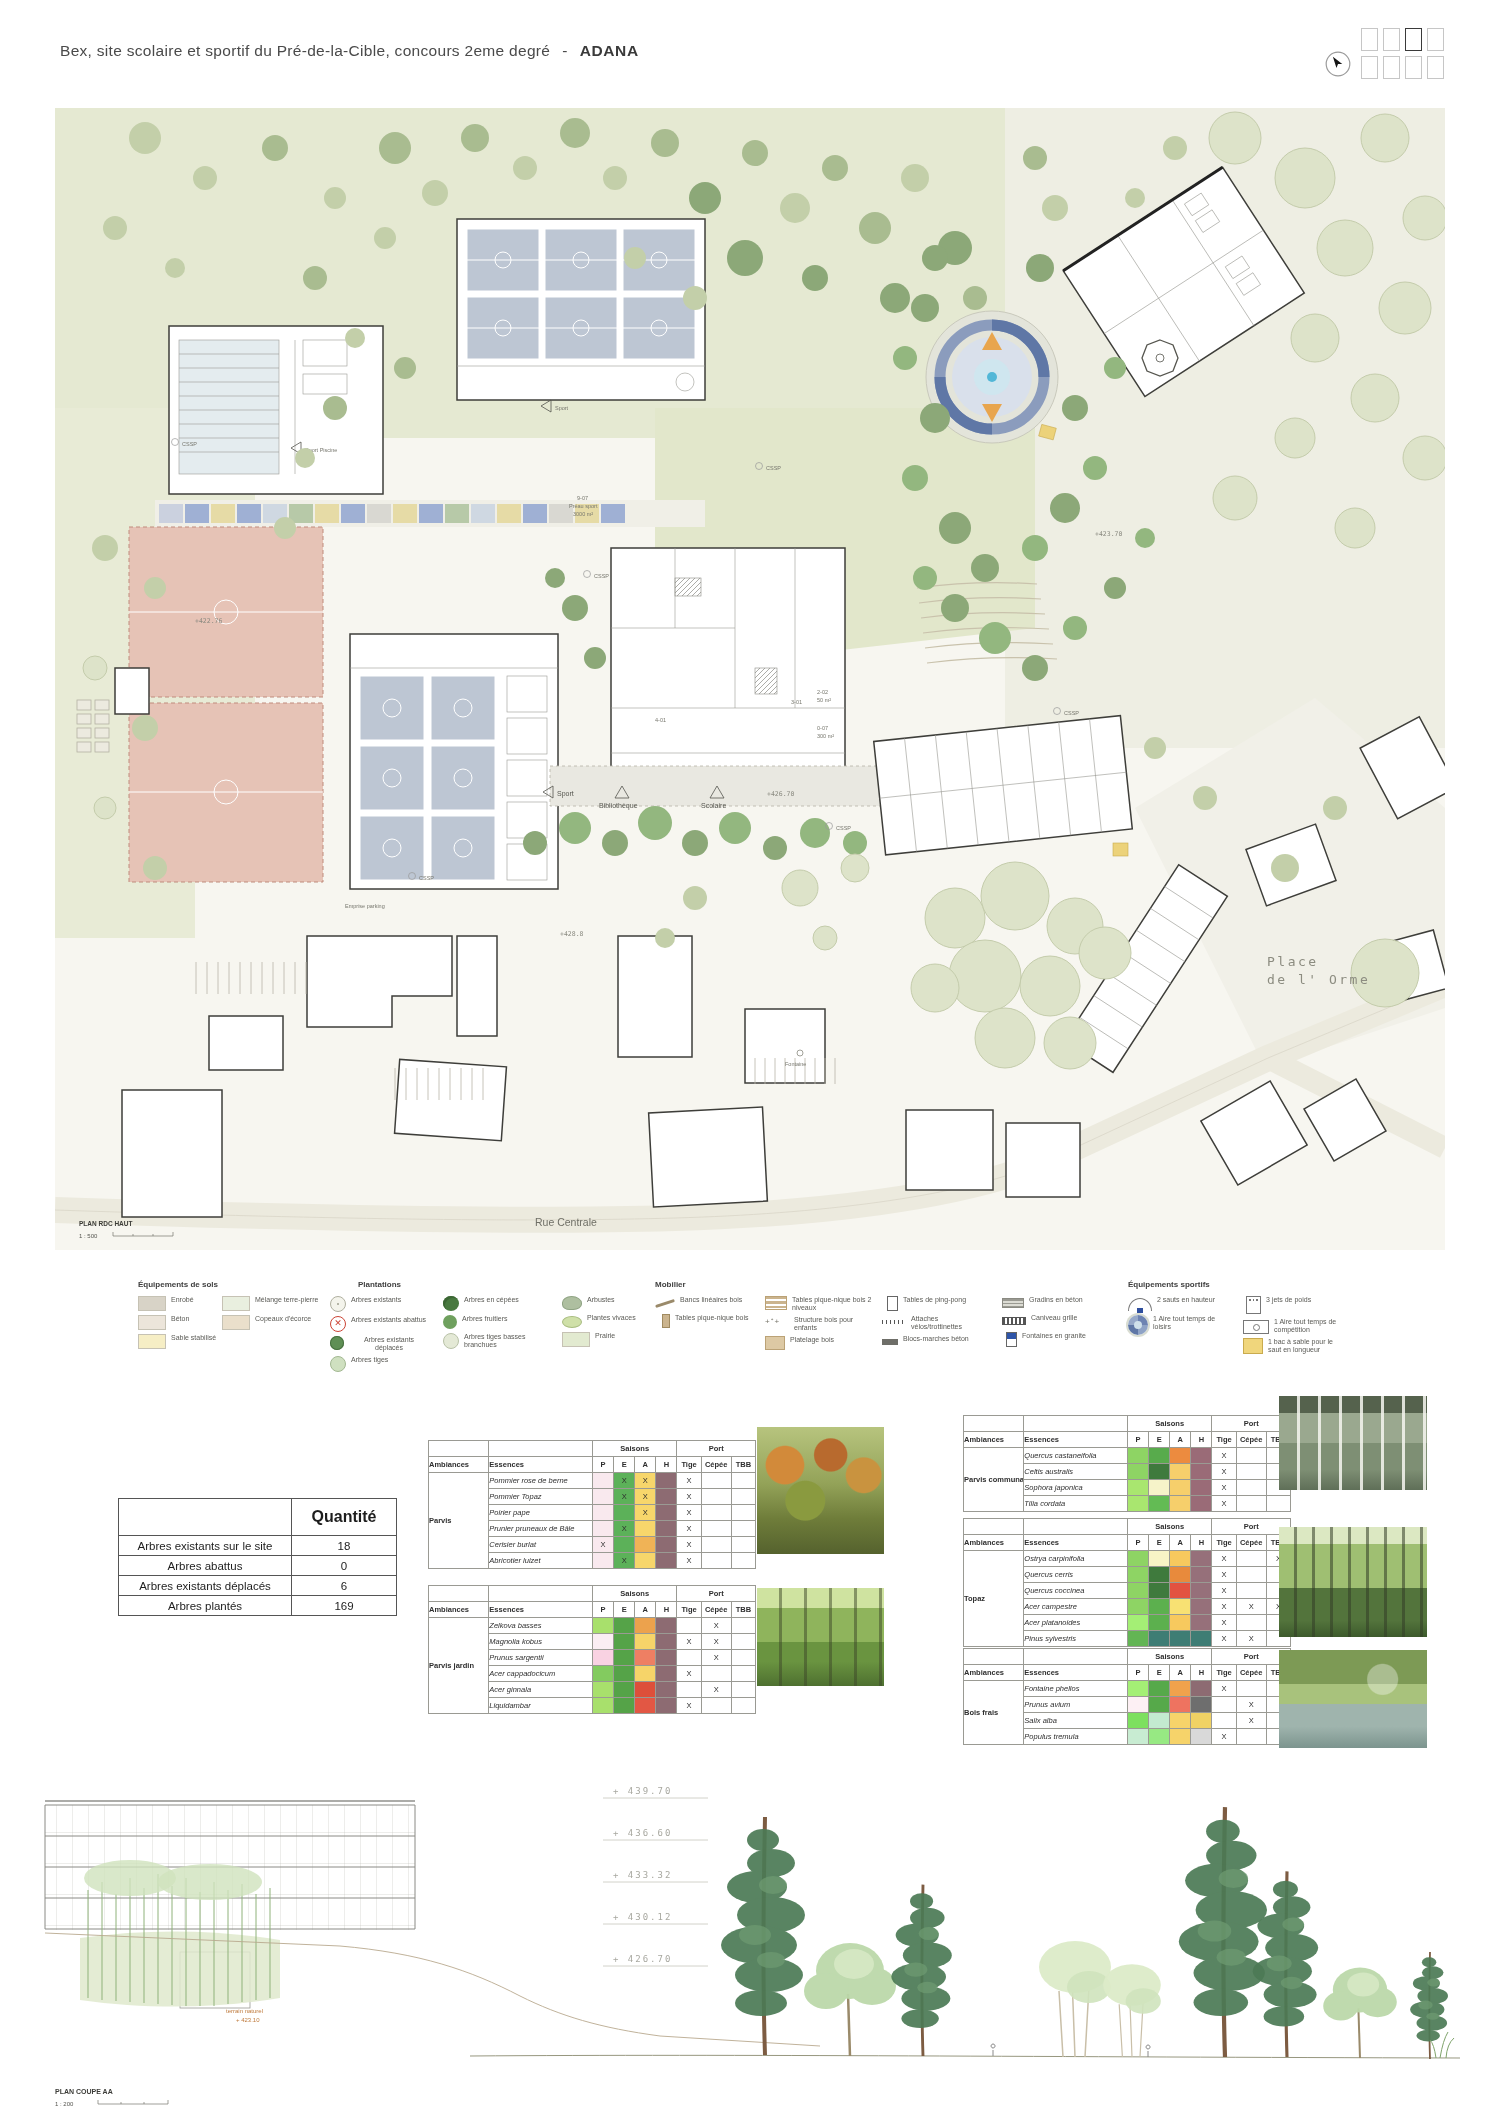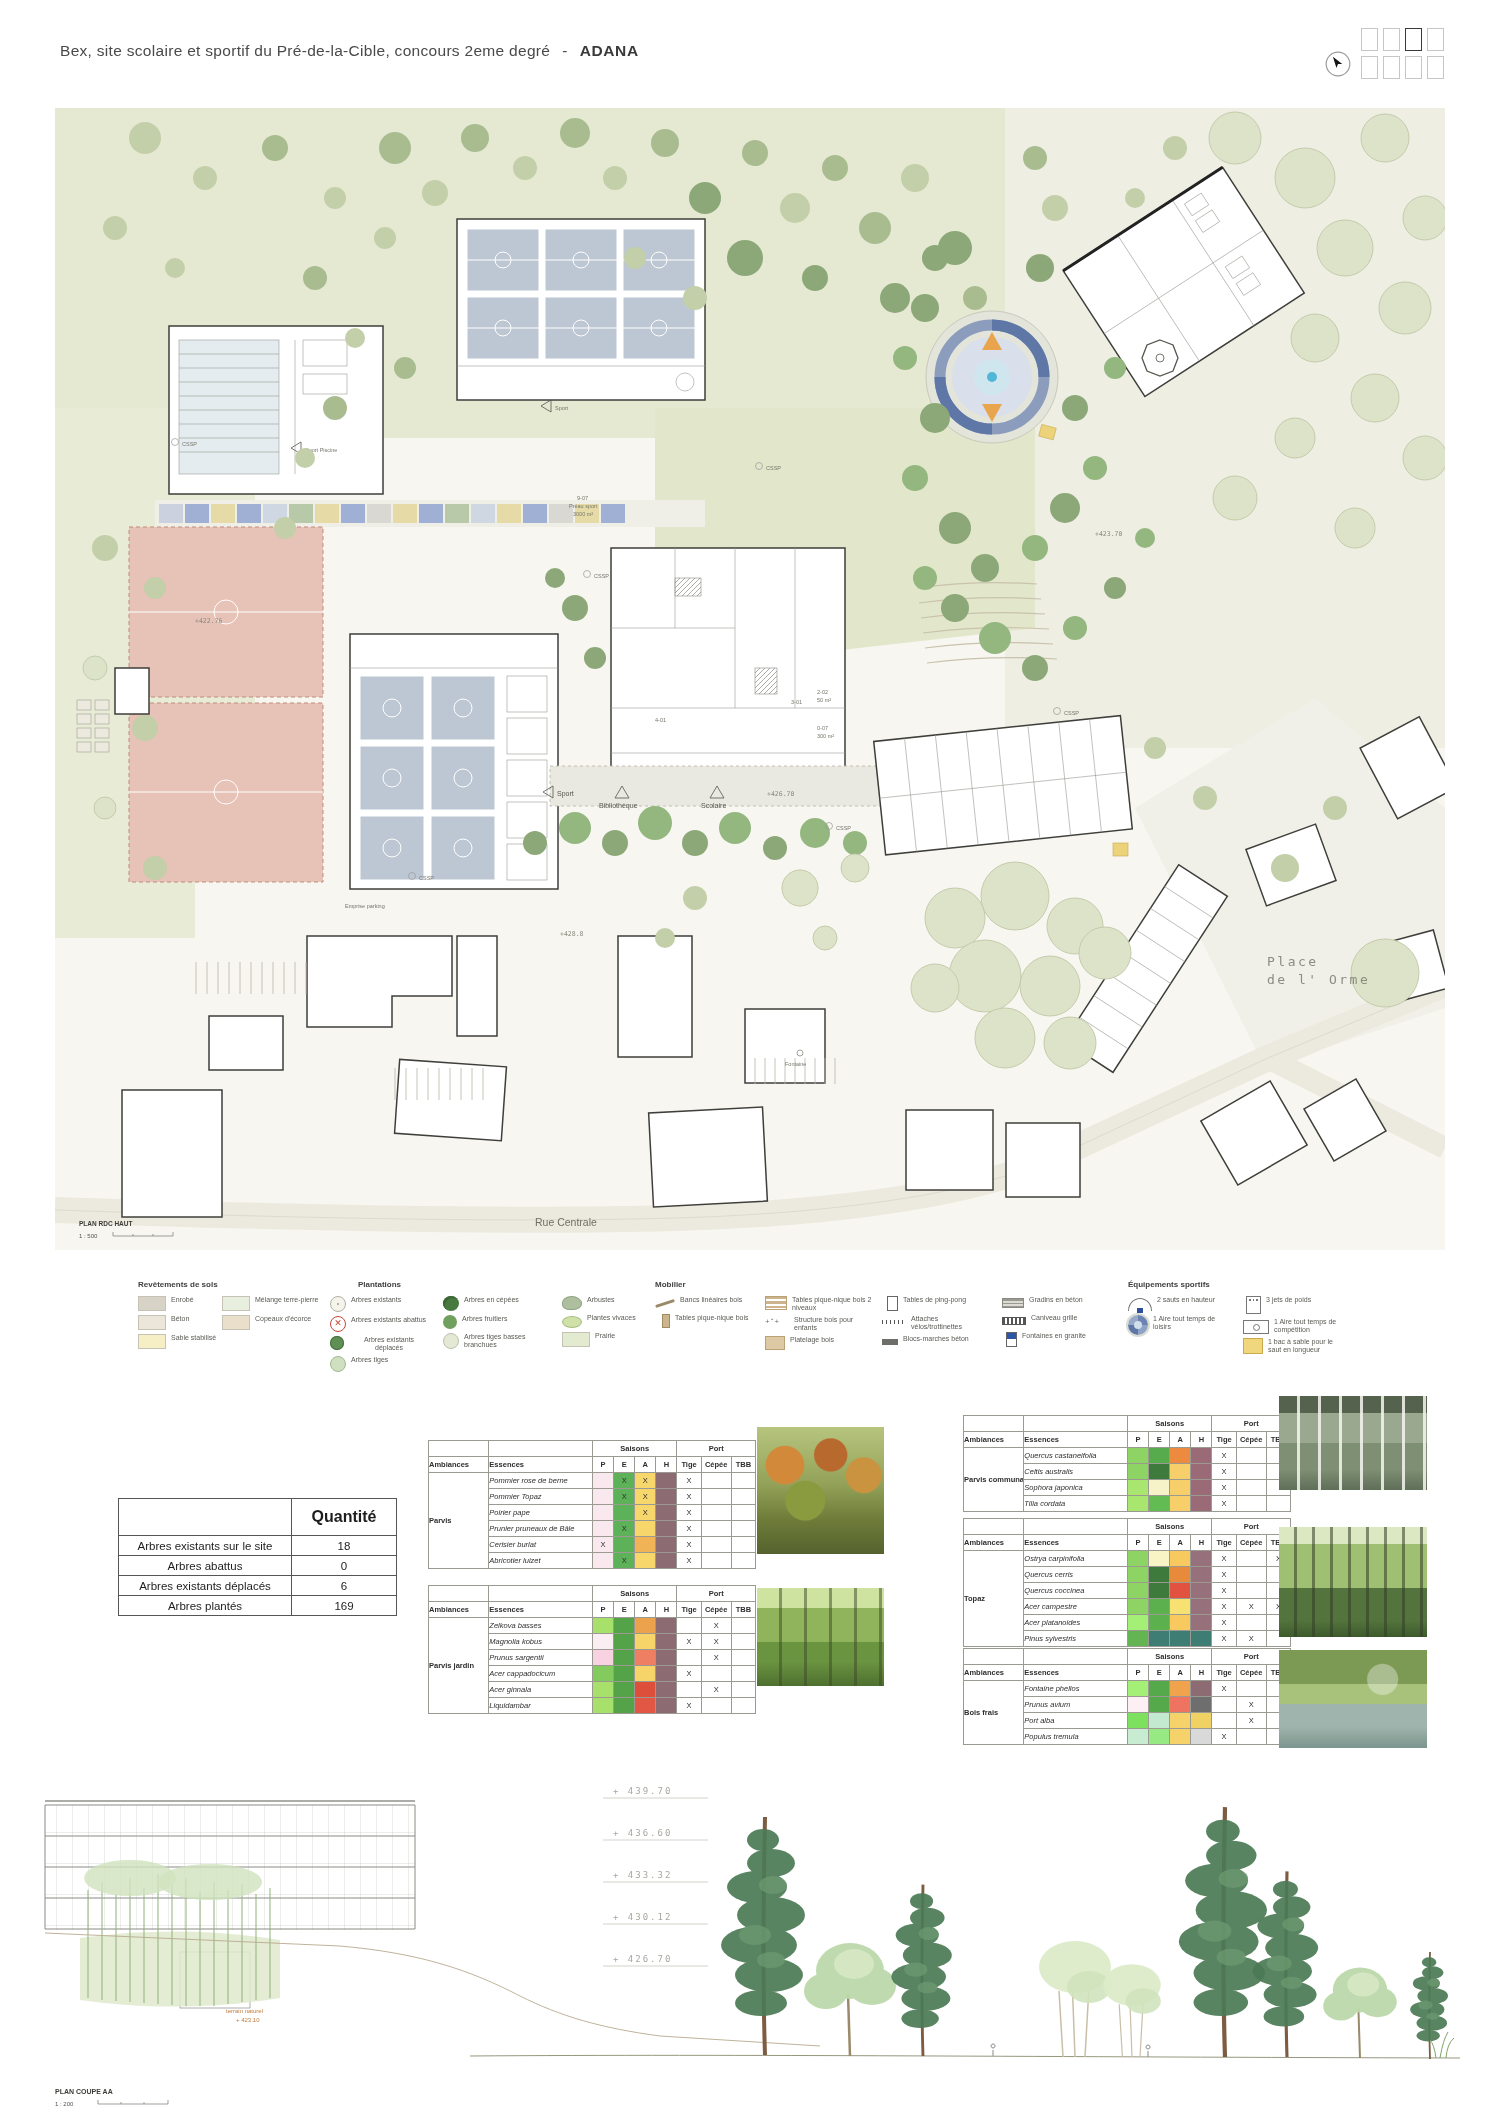--- a/index.html
+++ b/index.html
@@ -553,21 +553,21 @@
 
     <text class="pcap1" x="24" y="1118">PLAN RDC HAUT</text>
     <text class="pcap2" x="24" y="1130">1 : 500</text>
     <path d="M58,1128 h60 M58,1124 v4 M78,1126 v2 M98,1126 v2 M118,1124 v4" stroke="#77776e" stroke-width=".7" fill="none"></path>
   </svg>
   </div>
 
   <div class="legend">
     <div>
         <div class="lg-col">
-          <div class="lg-header">Revêtements de sols</div>
+          <div class="lg-header">Équipements de sols</div>
           <div class="lg-item">
             <span class="lg-icon ic-swatch" style="background: rgb(216, 211, 199);"></span>
             <span class="lg-label">Enrobé</span>
           </div>
           <div class="lg-item">
             <span class="lg-icon ic-swatch" style="background: rgb(236, 229, 218);"></span>
             <span class="lg-label">Béton</span>
           </div>
           <div class="lg-item">
             <span class="lg-icon ic-swatch" style="background: rgb(246, 238, 197);"></span>
@@ -1162,21 +1162,21 @@
             <td class="sp-ess">Prunus avium</td>
             <td class="sp-sea" style="background-color: rgb(253, 240, 244);"></td>
             <td class="sp-sea" style="background-color: rgb(86, 169, 74);"></td>
             <td class="sp-sea" style="background-color: rgb(238, 115, 96);"></td>
             <td class="sp-sea" style="background-color: rgb(110, 110, 110);"></td>
             <td class="sp-port"></td>
             <td class="sp-port">X</td>
             <td class="sp-port"></td>
           </tr>
           <tr>
-            <td class="sp-ess">Port alba</td>
+            <td class="sp-ess">Salix alba</td>
             <td class="sp-sea" style="background-color: rgb(125, 224, 95);"></td>
             <td class="sp-sea" style="background-color: rgb(195, 234, 208);"></td>
             <td class="sp-sea" style="background-color: rgb(246, 211, 106);"></td>
             <td class="sp-sea" style="background-color: rgb(240, 210, 100);"></td>
             <td class="sp-port"></td>
             <td class="sp-port">X</td>
             <td class="sp-port"></td>
           </tr>
           <tr>
             <td class="sp-ess">Populus tremula</td>

